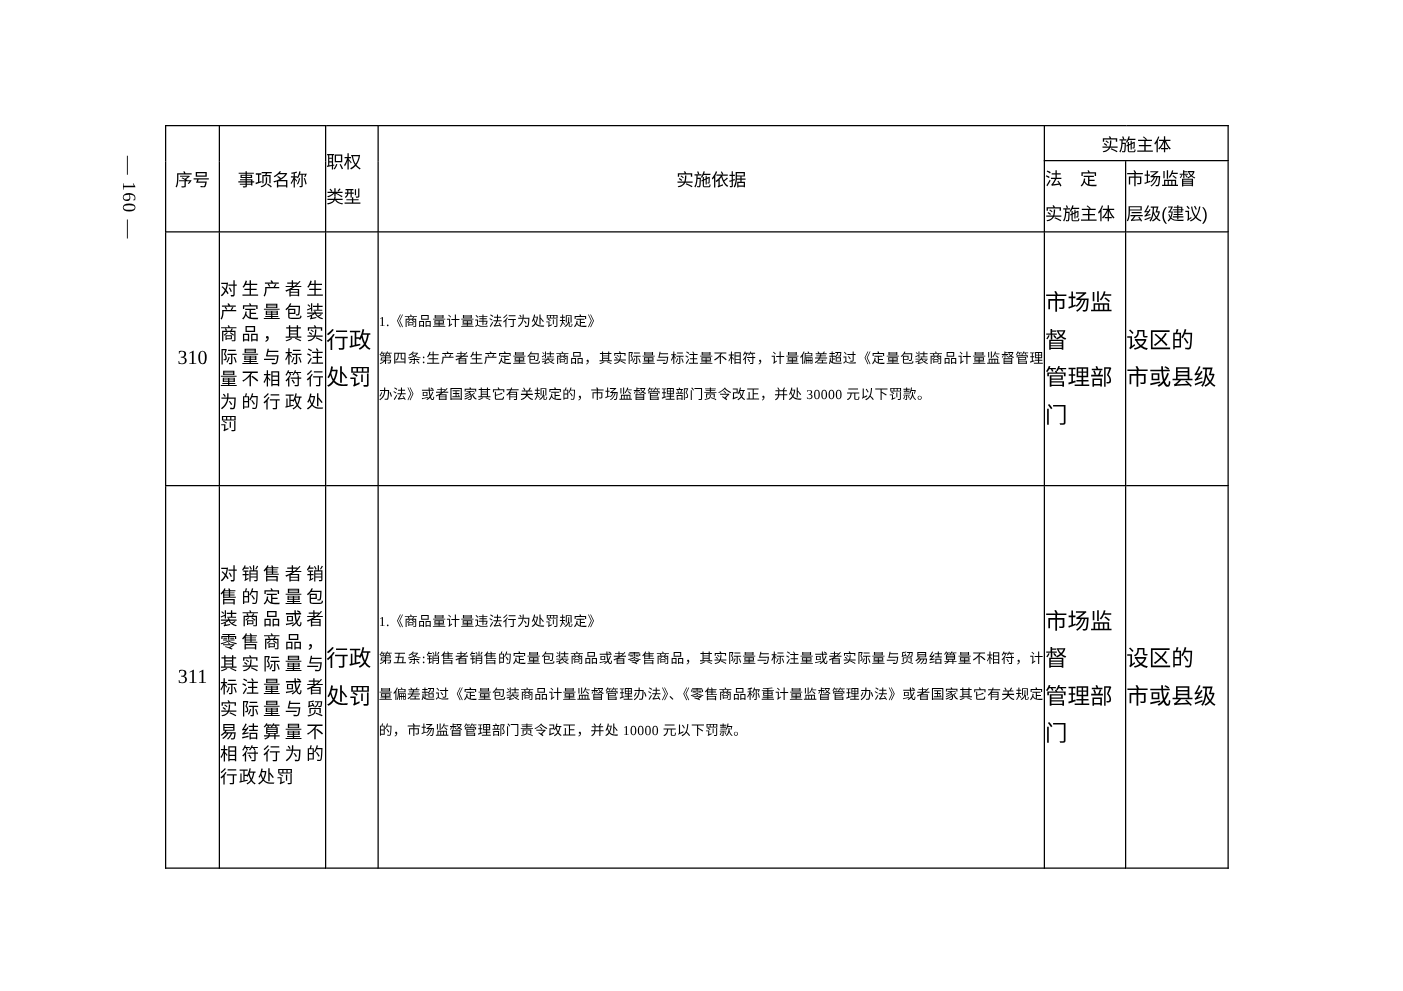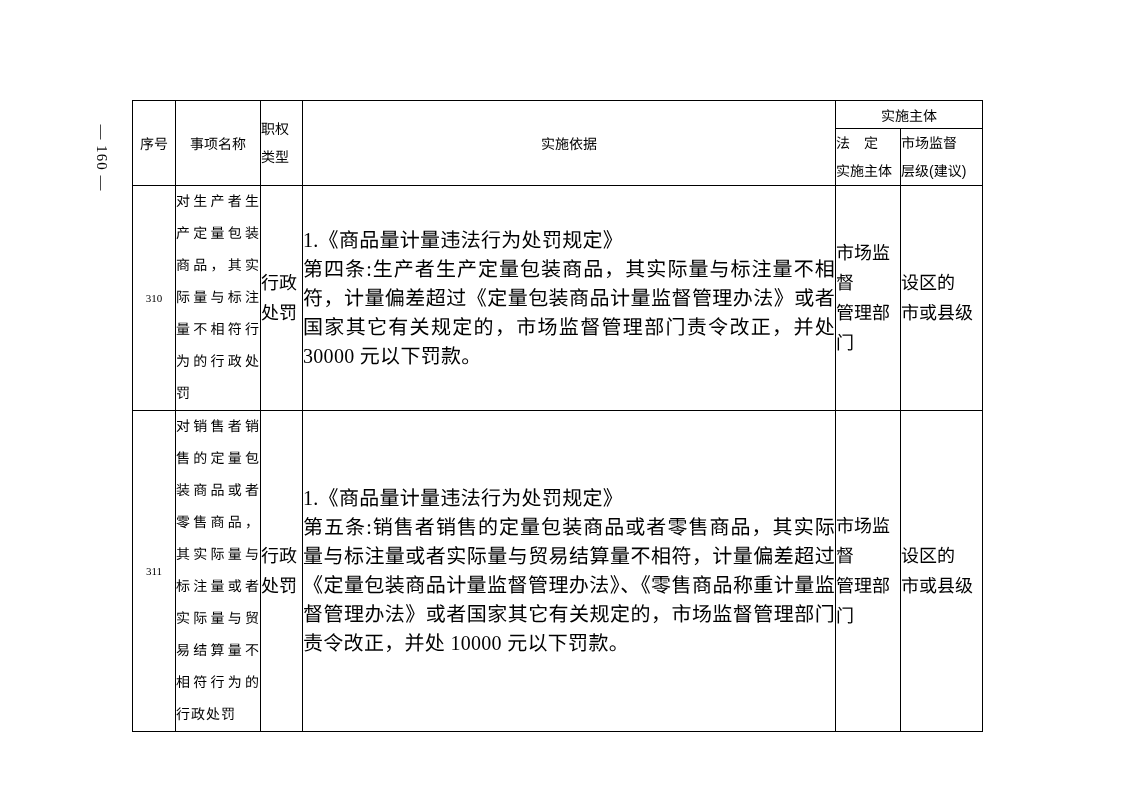--- a/index.html
+++ b/index.html
@@ -57,33 +57,33 @@
   .stack2 div {
     line-height: 28px;
     text-align: left;
   }
   td .stack2 div {
     line-height: 30px;
     font-size: 18px;
   }
   .cell-seq {
     text-align: center;
-    font-size: 11px;
+    font-size: 16px;
   }
   .cell-name {
     text-align: justify;
     padding: 0 4px;
     font-size: 14px;
-    line-height: 32px;
+    line-height: 18px;
     letter-spacing: 1px;
     margin-left: 28px;
   }
   .cell-basis {
     padding: 0 6px 0 7px;
-    font-size: 20px;
+    font-size: 11px;
     line-height: 29px;
     text-align: justify;
     letter-spacing: 0.3px;
   }
   .cell-basis .basis-title {
     text-align: left;
   }
 </style>
 </head>
 <body>

